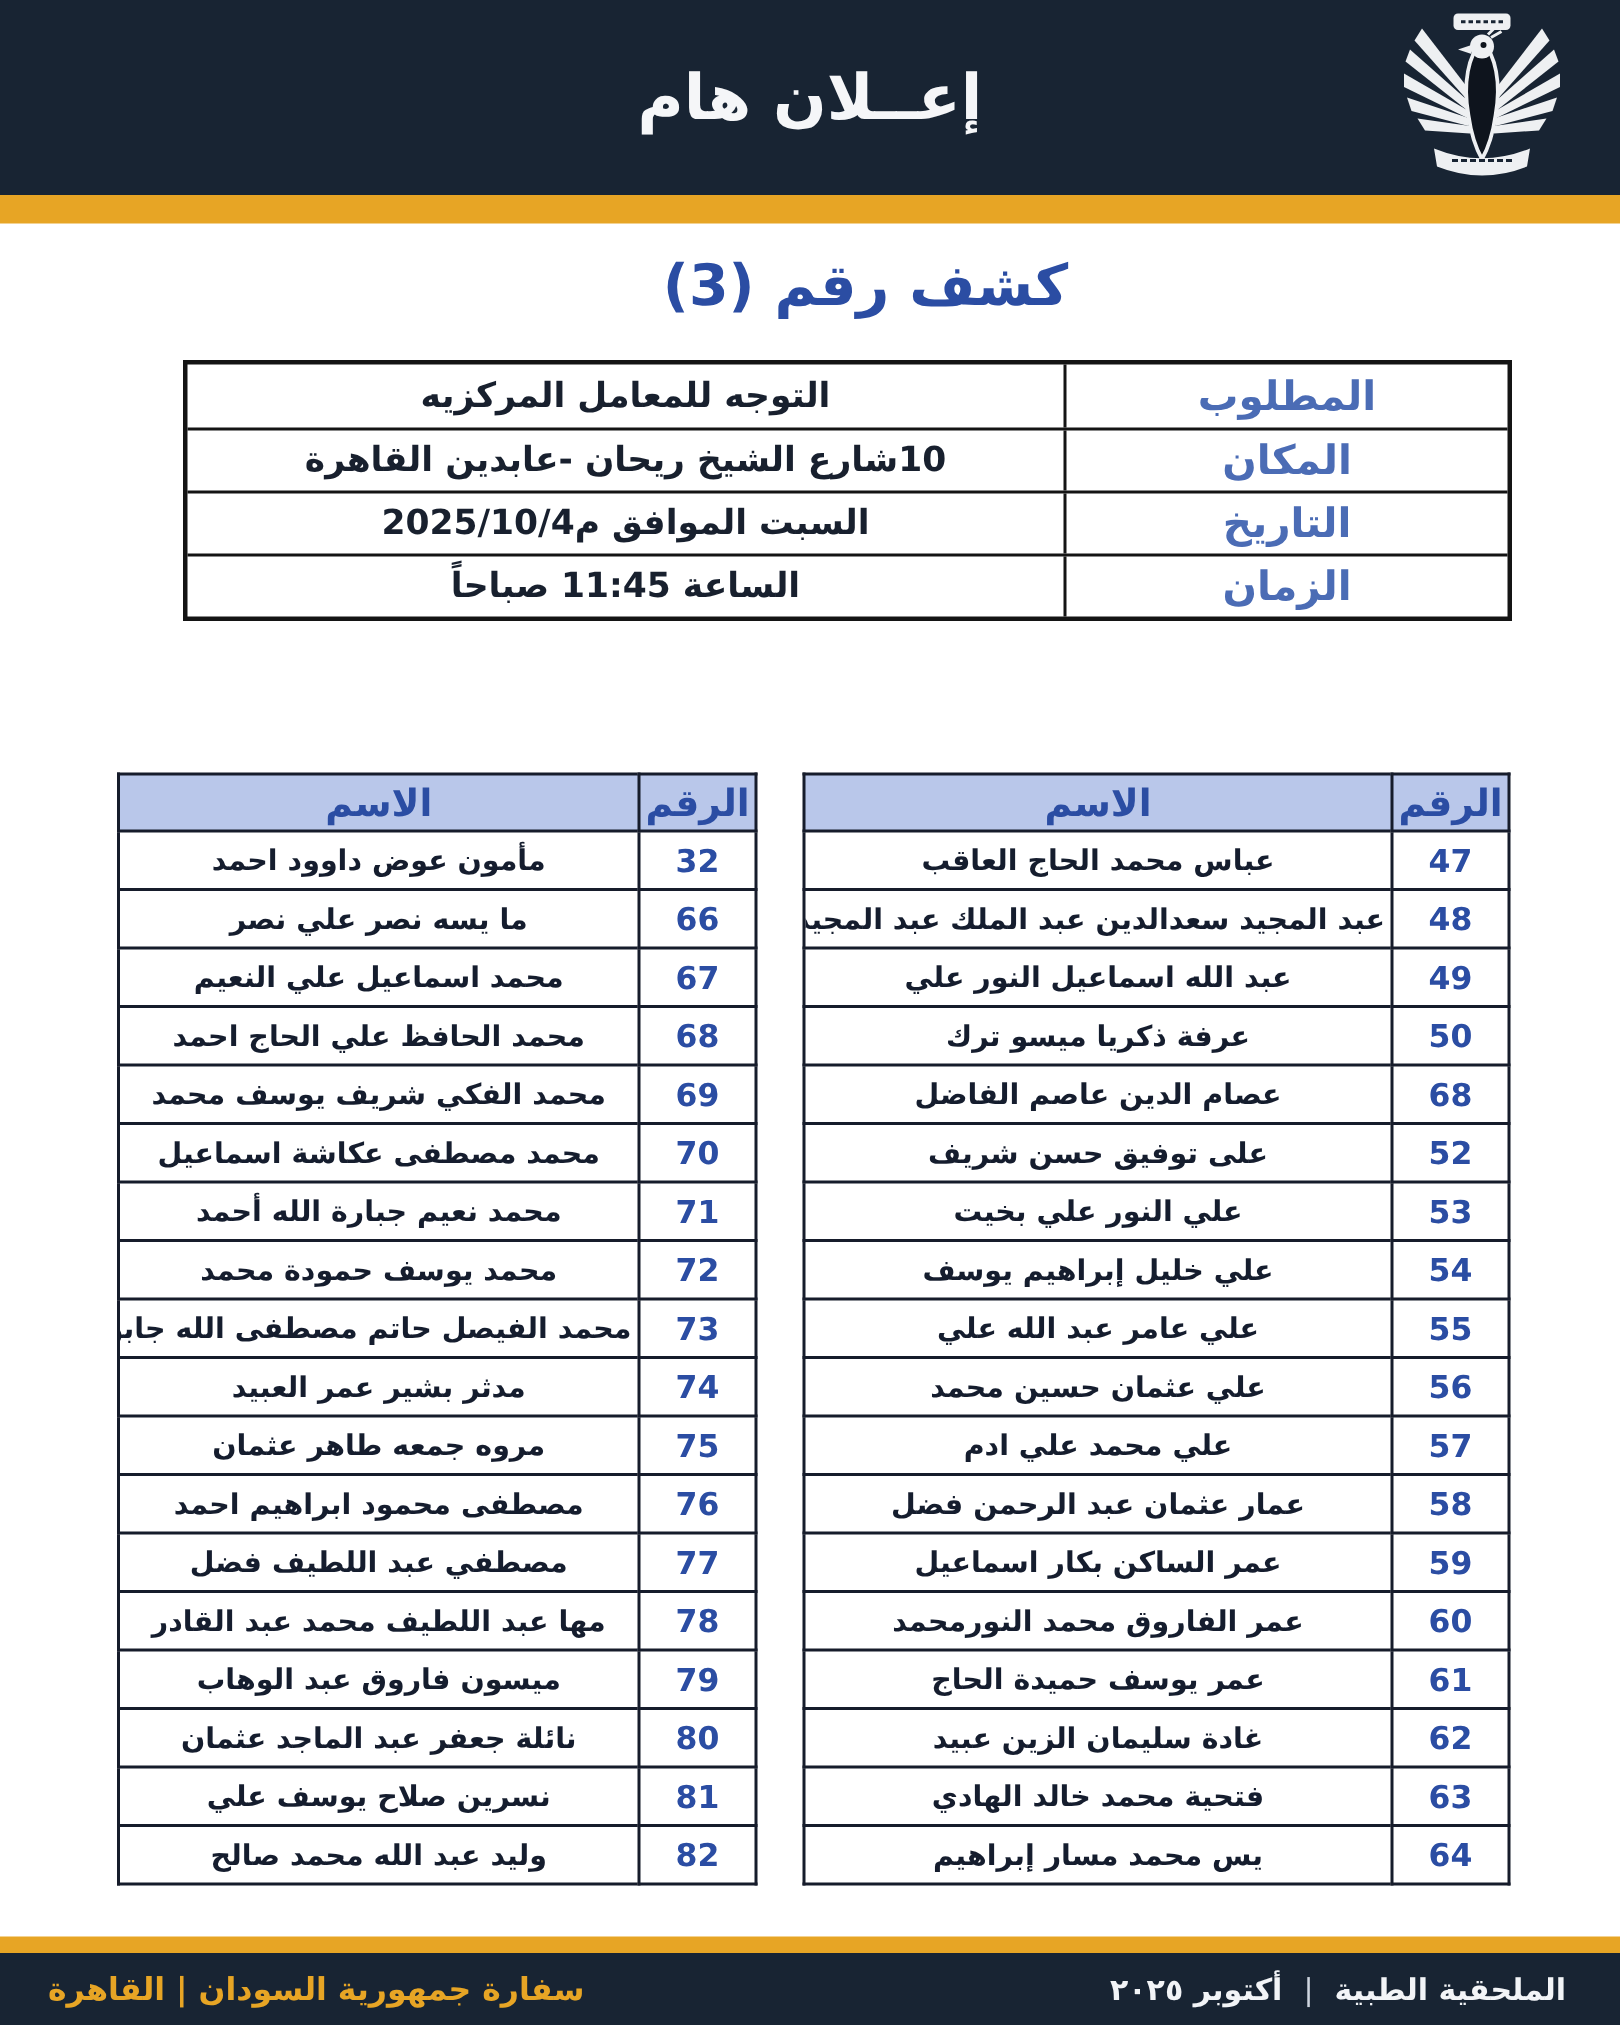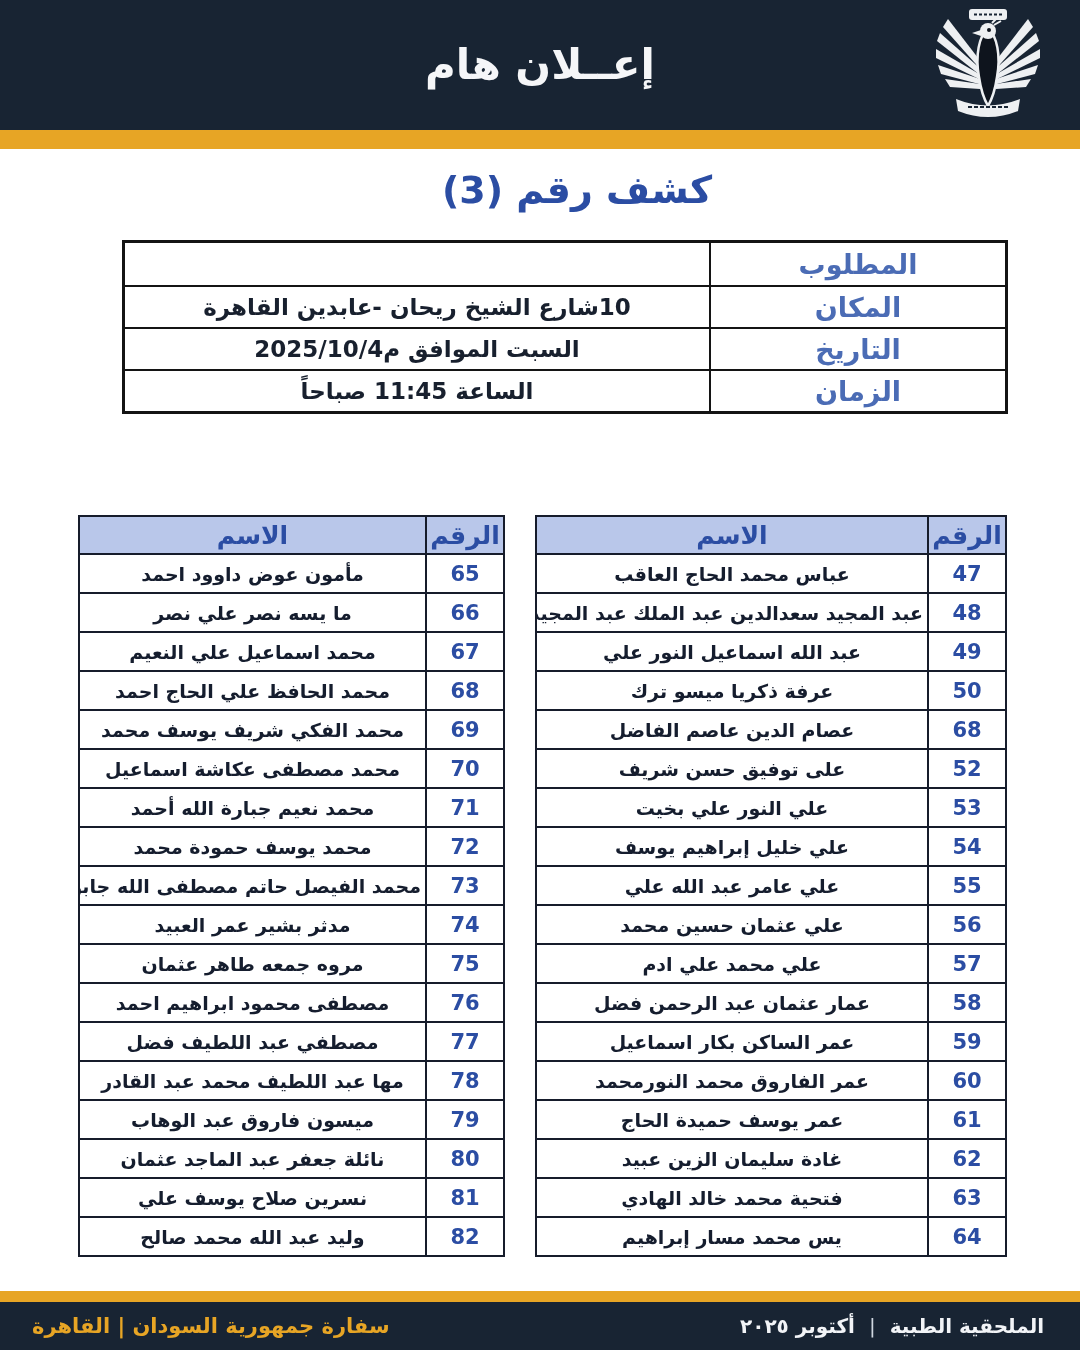--- a/index.html
+++ b/index.html
@@ -106,20 +106,21 @@
       </svg>
     </div>
   </div>
   <div class="gold-stripe-top"></div>
 
   <div class="list-title">كشف رقم (3)</div>
 
   <div class="info-table">
     <div class="info-row">
       <div class="info-label">المطلوب</div>
+      <div class="info-value">التوجه للمعامل المركزيه</div>
     </div>
     <div class="info-row">
       <div class="info-label">المكان</div>
       <div class="info-value">10شارع الشيخ ريحان -عابدين القاهرة</div>
     </div>
     <div class="info-row">
       <div class="info-label">التاريخ</div>
       <div class="info-value">
         <span>السبت الموافق</span>
         <span dir="ltr">2025/10/4م</span>
@@ -224,21 +225,21 @@
         <col>
       </colgroup>
     <thead>
       <tr>
         <th>الرقم</th>
         <th>الاسم</th>
       </tr>
     </thead>
     <tbody>
         <tr>
-          <td class="num">65</td>
+          <td class="num">32</td>
           <td class="name">مأمون عوض داوود احمد</td>
         </tr>
         <tr>
           <td class="num">66</td>
           <td class="name">ما يسه نصر علي نصر</td>
         </tr>
         <tr>
           <td class="num">67</td>
           <td class="name">محمد اسماعيل علي النعيم</td>
         </tr>

